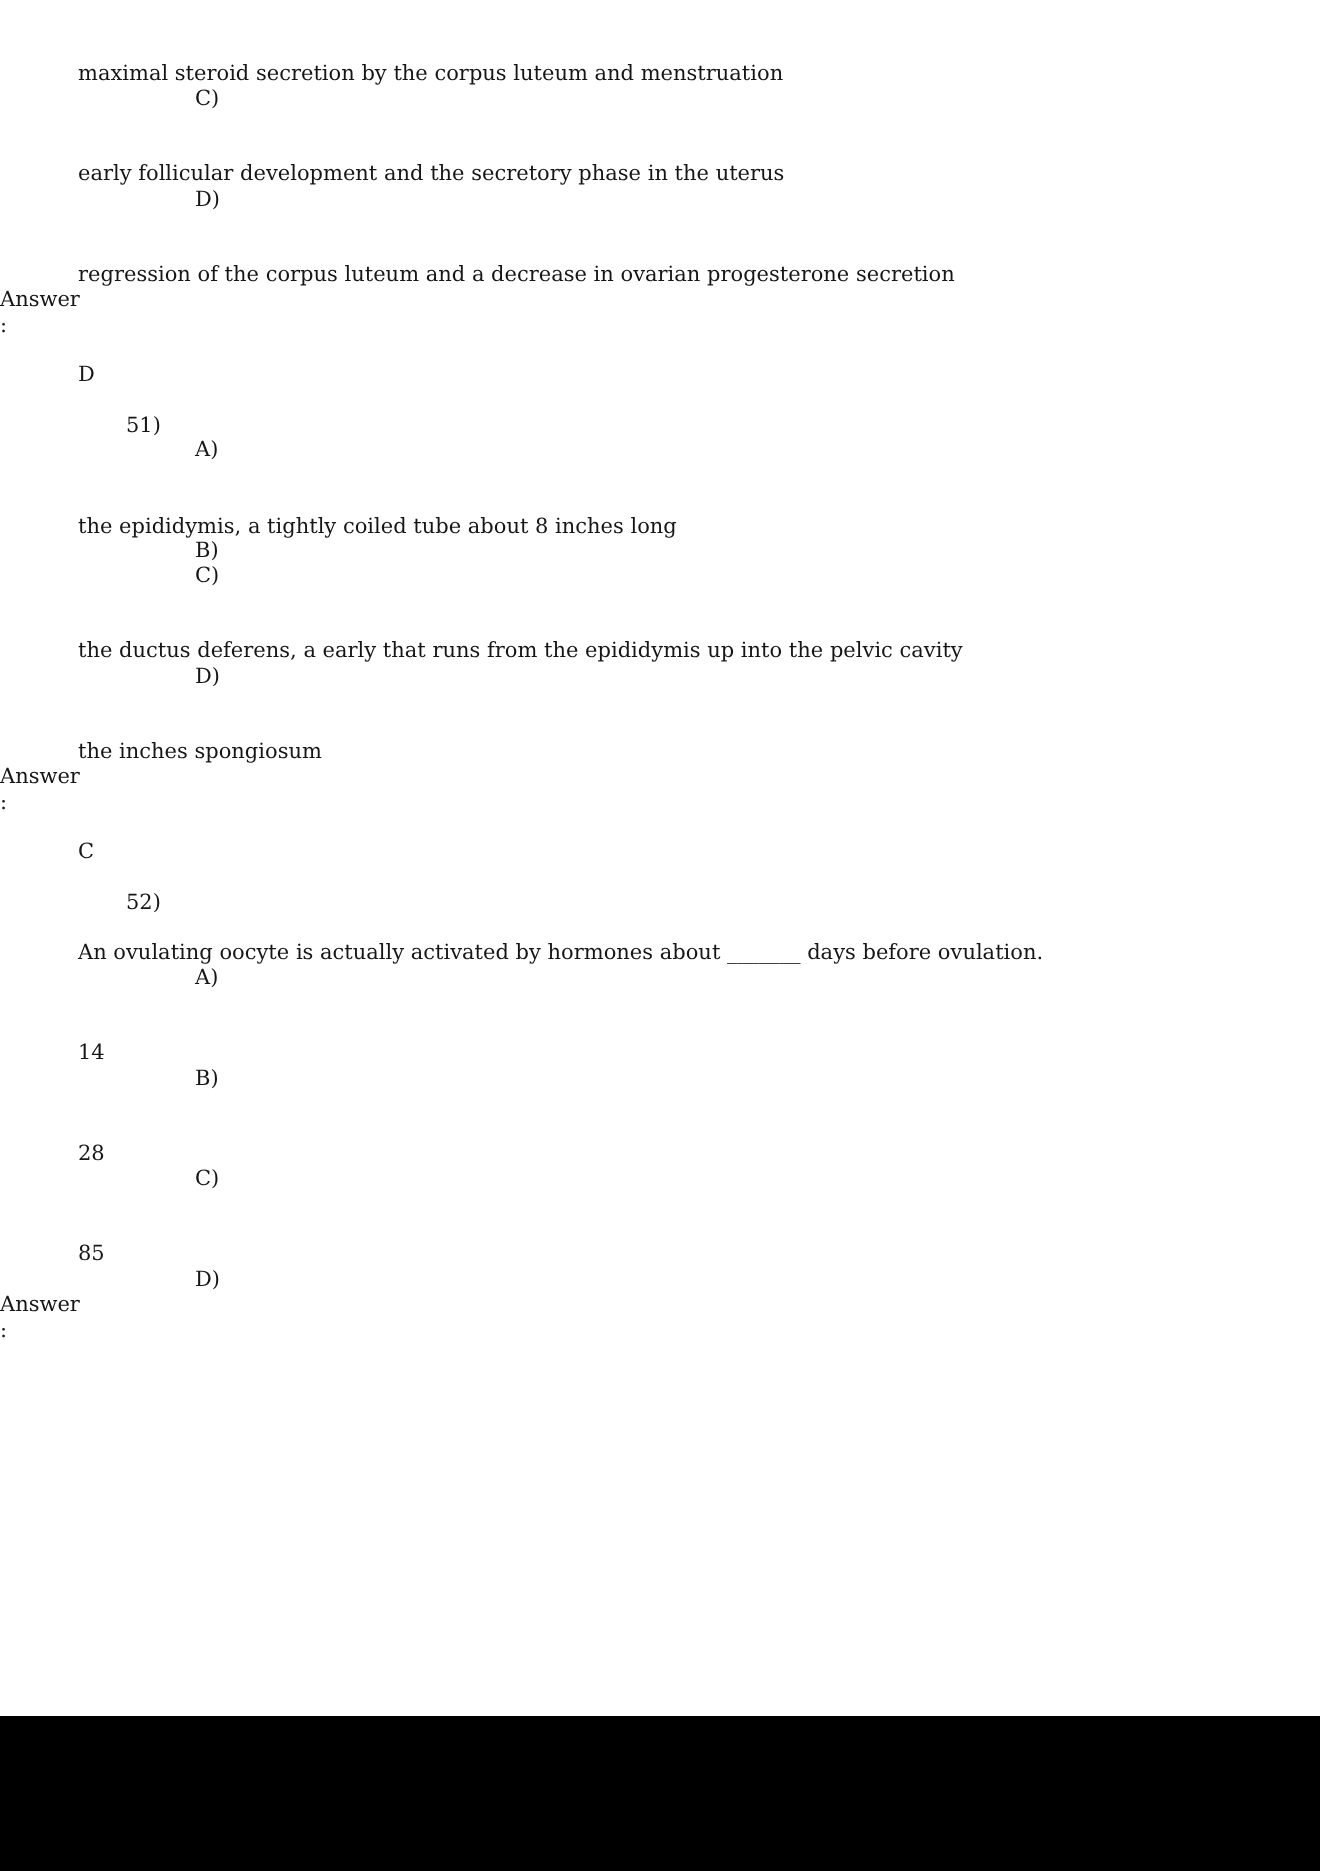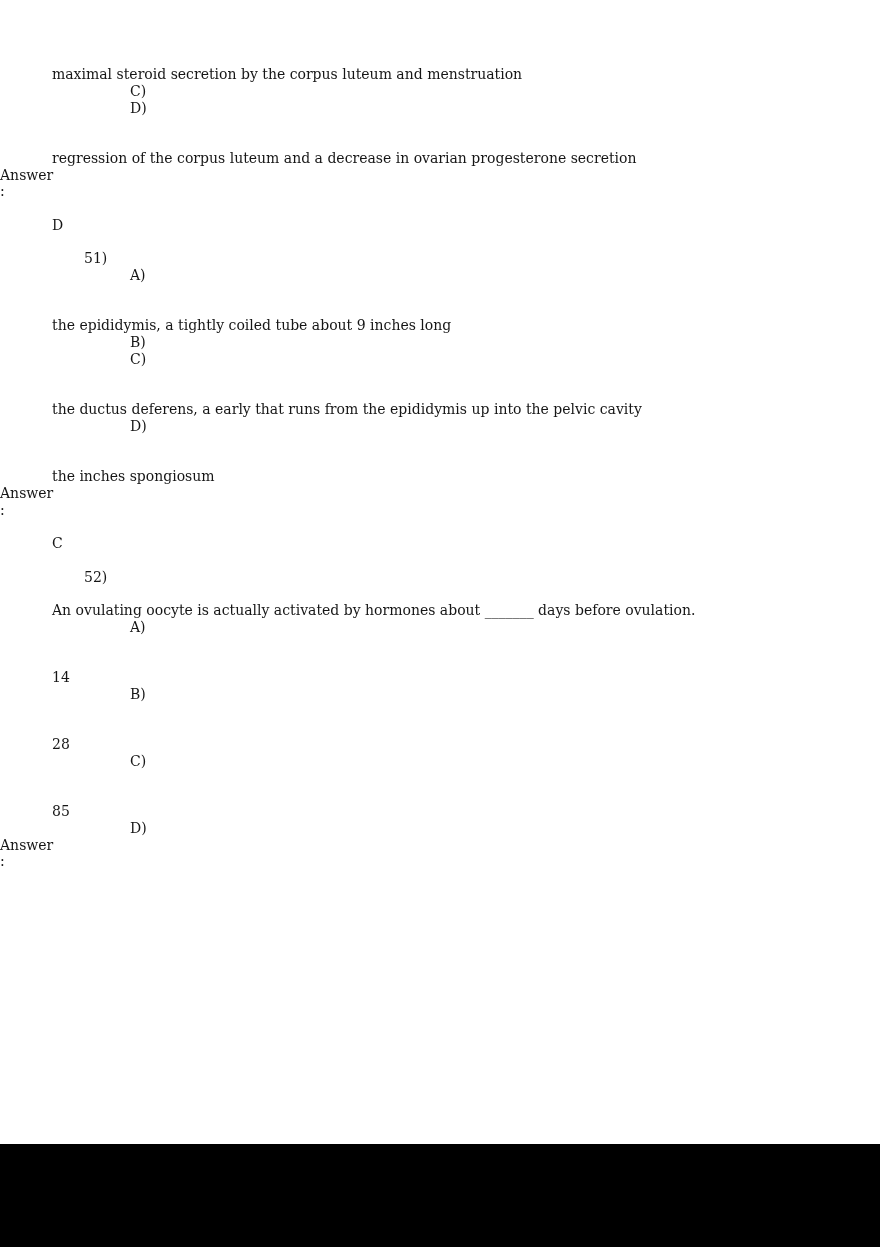--- a/index.html
+++ b/index.html
@@ -10,21 +10,21 @@
     font-family: "DejaVu Serif", serif;
   }
   .page {
     position: relative;
     width: 880px;
     height: 1247px;
     background: #ffffff;
   }
   .doc {
     position: absolute;
-    top: 66px;
+    top: 41px;
     left: 0;
     width: 100%;
     color: #161616;
     font-size: 14px;
   }
   .ln {
     line-height: 16.75px;
     white-space: pre;
   }
   .indent-body { padding-left: 52px; }
@@ -43,29 +43,30 @@
   }
 </style>
 </head>
 <body>
 
 <div class="page">
   <div class="doc">
 
     <div class="ln indent-body">maximal steroid secretion by the corpus luteum and menstruation</div>
     <div class="ln indent-opt">C)</div>
+    <div class="ln indent-body g2">early follicular development and the secretory phase in the uterus</div>
     <div class="ln indent-opt">D)</div>
     <div class="ln indent-body g2">regression of the corpus luteum and a decrease in ovarian progesterone secretion</div>
     <div class="ln indent-ans">Answer</div>
     <div class="ln indent-ans">:</div>
     <div class="ln indent-body g1">D</div>
 
     <div class="ln indent-qnum g1">51)</div>
     <div class="ln indent-opt">A)</div>
-    <div class="ln indent-body g2">the epididymis, a tightly coiled tube about 9 inches long</div>
+    <div class="ln indent-body g2">the epididymis, a tightly coiled tube about 8 inches long</div>
     <div class="ln indent-opt">B)</div>
     <div class="ln indent-opt">C)</div>
     <div class="ln indent-body g2">the ductus deferens, a early that runs from the epididymis up into the pelvic cavity</div>
     <div class="ln indent-opt">D)</div>
     <div class="ln indent-body g2">the inches spongiosum</div>
     <div class="ln indent-ans">Answer</div>
     <div class="ln indent-ans">:</div>
     <div class="ln indent-body g1">C</div>
 
     <div class="ln indent-qnum g1">52)</div>

